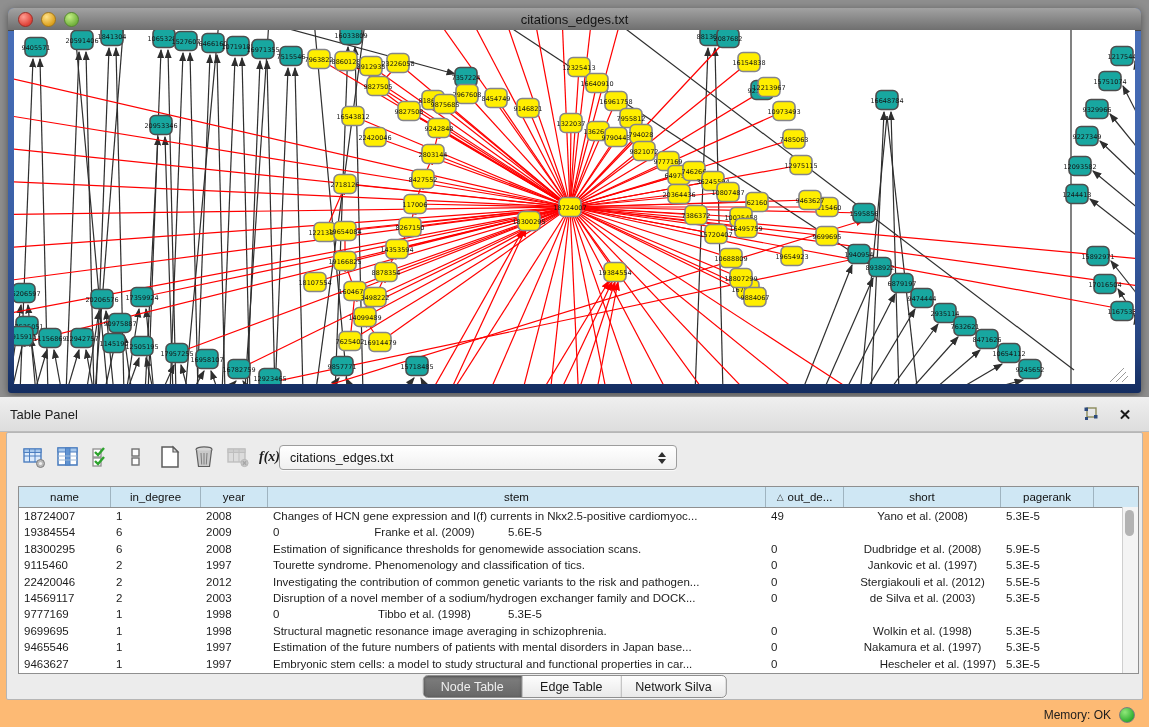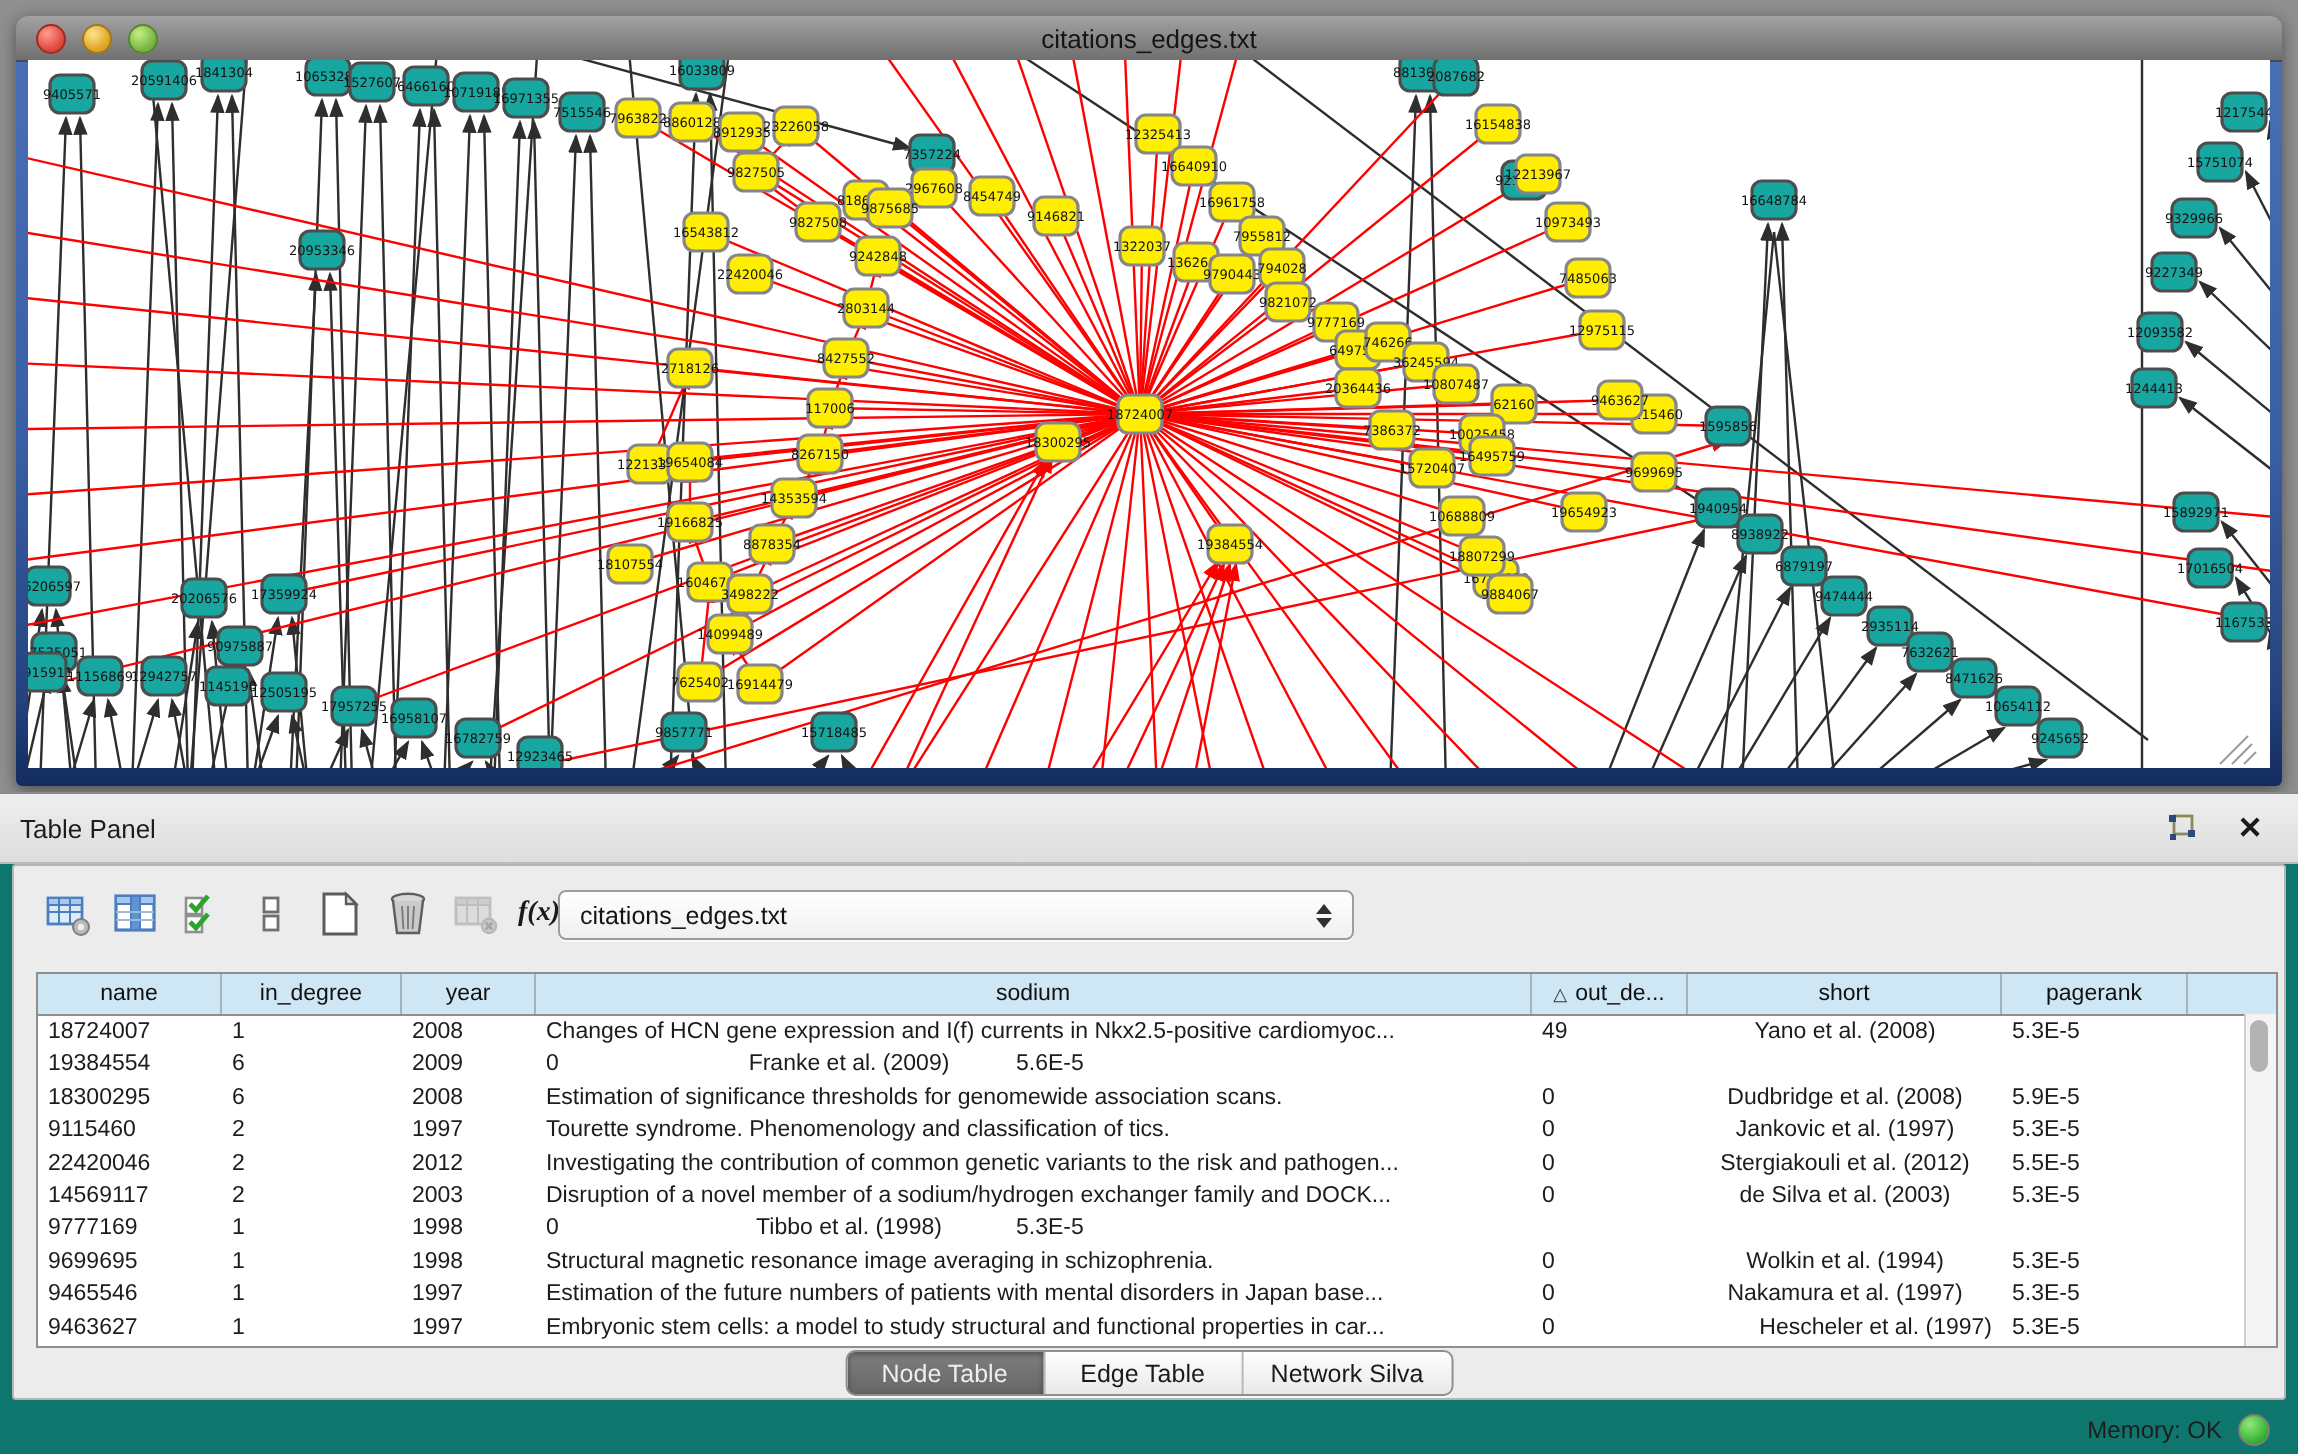--- a/index.html
+++ b/index.html
@@ -28,21 +28,21 @@
   .light.yellow{background:radial-gradient(circle at 35% 30%,#ffe28a,#dda21f 70%);border:1px solid #a3771a;}
   .light.green{background:radial-gradient(circle at 35% 30%,#c4ef84,#74b23f 70%);border:1px solid #55882f;}
   .net-canvas{
     position:absolute;left:6px;top:22px;width:1121px;height:354px;
     background:#ffffff;overflow:hidden;
   }
   .net-canvas svg{display:block;}
   
   .south{
     position:absolute;left:0;top:396px;width:1149px;height:331px;
-    background:#0f766e;border-top:1px solid #8a8a8a;
+    background:#fdba74;border-top:1px solid #8a8a8a;
   }
   .splitter-grip{
     position:absolute;left:569px;top:1px;width:0;height:0;
     border-left:5px solid transparent;border-right:5px solid transparent;
     border-bottom:6px solid #6b6b6b;
   }
   .panel-header{
     position:absolute;left:0;top:0;width:100%;height:34px;
     background:linear-gradient(#efefef,#dddddd);
     border-bottom:1px solid #bcbcbc;
@@ -682,21 +682,21 @@
           <div class="th" style="width: 92px;">
             <span>name</span>
           </div>
           <div class="th" style="width: 90px;">
             <span>in_degree</span>
           </div>
           <div class="th" style="width: 67px; text-align: center;">
             <span>year</span>
           </div>
           <div class="th" style="width: 498px;">
-            <span>sodium</span>
+            <span>stem</span>
           </div>
           <div class="th" style="width: 78px;">
             <span class="sort">△</span>
             <span>out_de...</span>
           </div>
           <div class="th" style="width: 157px;">
             <span>short</span>
           </div>
           <div class="th" style="width: 93px;">
             <span>pagerank</span>
@@ -763,21 +763,21 @@
             <div class="td" style="width: 78px;">0</div>
             <div class="td center" style="width: 157px;">Tibbo et al. (1998)</div>
             <div class="td" style="width: 93px;">5.3E-5</div>
           </div>
           <div class="tr">
             <div class="td" style="width: 92px;">9699695</div>
             <div class="td" style="width: 90px;">1</div>
             <div class="td" style="width: 67px;">1998</div>
             <div class="td" style="width: 498px;">Structural magnetic resonance image averaging in schizophrenia.</div>
             <div class="td" style="width: 78px;">0</div>
-            <div class="td center" style="width: 157px;">Wolkin et al. (1994)</div>
+            <div class="td center" style="width: 157px;">Wolkin et al. (1998)</div>
             <div class="td" style="width: 93px;">5.3E-5</div>
           </div>
           <div class="tr">
             <div class="td" style="width: 92px;">9465546</div>
             <div class="td" style="width: 90px;">1</div>
             <div class="td" style="width: 67px;">1997</div>
             <div class="td" style="width: 498px;">Estimation of the future numbers of patients with mental disorders in Japan base...</div>
             <div class="td" style="width: 78px;">0</div>
             <div class="td center" style="width: 157px;">Nakamura et al. (1997)</div>
             <div class="td" style="width: 93px;">5.3E-5</div>

